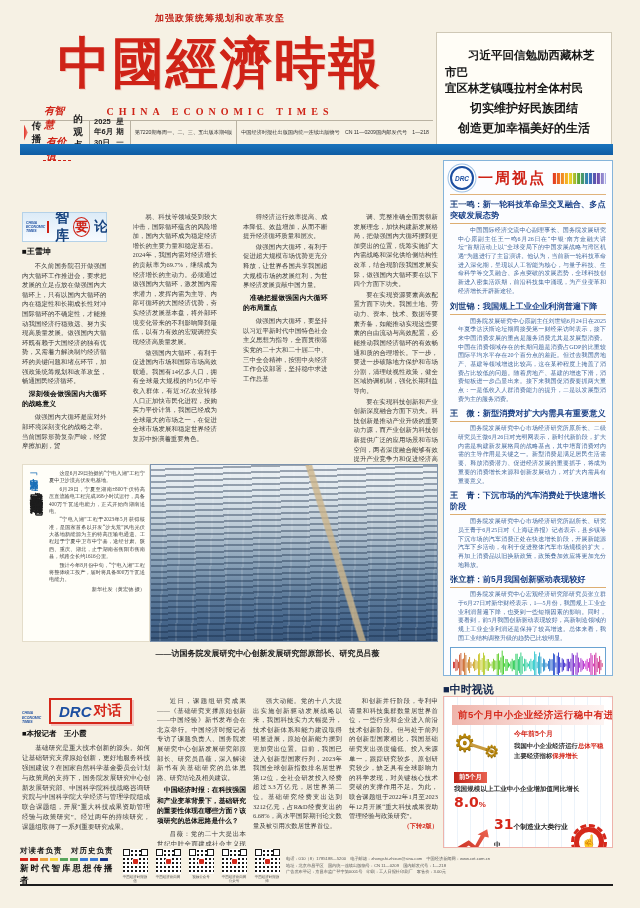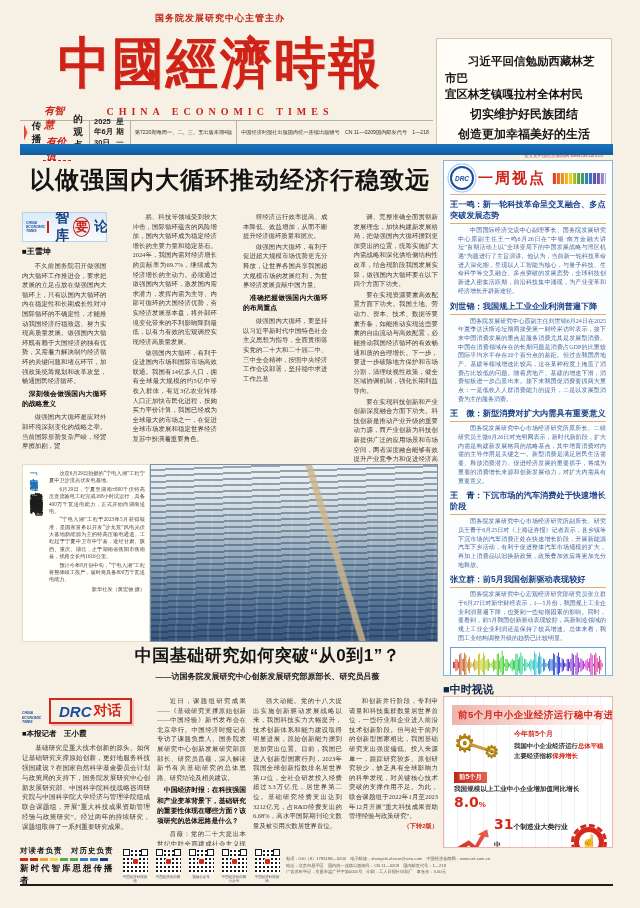--- a/index.html
+++ b/index.html
@@ -8,21 +8,21 @@
   
   .supervisor{position:absolute;top:12px;left:60px;width:320px;text-align:center;
               color:#c32318;font-size:9px;font-weight:bold;letter-spacing:1px;}
   .mast-cn{position:absolute;top:24px;left:52px;width:336px;text-align:center;
            font-family:"DejaVu Serif","Liberation Serif",serif;font-weight:bold;
            font-size:52px;line-height:1.5;color:#cf2317;letter-spacing:2px;
            text-shadow:1px 1px 0 #e0594f33;transform:scaleY(1.06);}
   .mast-en{position:absolute;top:106px;left:52px;width:336px;text-align:center;
            font-family:"Liberation Serif",serif;font-weight:bold;font-size:10px;
            color:#cf2317;letter-spacing:5px;}
-  .top-box{position:absolute;top:38px;left:436px;width:176px;height:114px;background:#fffdf6;
+  .top-box{position:absolute;top:32px;left:436px;width:176px;height:114px;background:#fffdf6;
            border:1px solid #cfc8b6;box-sizing:border-box;padding:14px 8px 4px 8px;}
   .top-box p{margin:0;font-size:11.5px;font-weight:bold;line-height:1.45;color:#161616;}
   .tb-ind{text-indent:2em;}
   .tb-c{text-align:center;font-size:12px !important;margin-top:3px !important;}
   .tb-note{margin-top:9px;text-align:right;font-size:4.5px;color:#c0392b;}
   
   .info-bar{position:absolute;top:120px;left:20px;width:413px;height:23px;display:flex;
             border-top:1px solid #b9b2a2;align-items:stretch;}
   .seg{border-right:1px solid #b9b2a2;display:flex;flex-direction:row;justify-content:center;
        align-items:center;padding:1px 4px;box-sizing:border-box;}
@@ -173,21 +173,21 @@
   .qr i{position:absolute;inset:9px;background:#d5281b;border:1px solid #fff;border-radius:2px;}
   .qr-cap{font-size:3.5px;color:#555;margin-top:1px;line-height:1.2;}
   .f-fine{flex:1;font-size:4.2px;color:#555;line-height:1.6;text-align:justify;}
   .footer-rule{position:absolute;top:884px;left:20px;width:593px;border-top:2.5px solid #1c1c1c;}
 </style>
 </head>
 <body>
 
 <div class="page">
 
-  <div class="supervisor">国务院发展研究中心主管主办</div>
+  <div class="supervisor">加强政策统筹规划和改革攻坚</div>
   <div class="mast-cn">中國經濟時報</div>
   <div class="mast-en">CHINA ECONOMIC TIMES</div>
 
   <div class="top-box">
     <p class="tb-ind">习近平回信勉励西藏林芝市巴</p>
     <p>宜区林芝镇嘎拉村全体村民</p>
     <p class="tb-c">切实维护好民族团结</p>
     <p class="tb-c">创造更加幸福美好的生活</p>
     <div class="tb-note">全文见中国经济新闻网 www.cet.com.cn</div>
   </div>
@@ -209,21 +209,20 @@
       <div>本期4版</div>
     </div>
     <div class="seg small-seg">
       <div>中国经济时报社出版</div>
       <div>国内统一连续出版物号　CN 11—0209</div>
       <div>国内邮发代号　1—218</div>
     </div>
   </div>
   <div class="blue-bar"></div>
 
-  <h1 class="lead-headline">以做强国内大循环推动经济行稳致远</h1>
 
   <div class="lead-article">
     <div class="col">
       <div class="zhiku-badge">
         <span class="mini-logo">CHINA ECONOMIC TIMES</span>
         <span class="tri"></span>
         <span class="zb-t">智库</span>
         <span class="zb-yao">要</span>
         <span class="zb-t">论</span>
       </div>
@@ -457,21 +456,20 @@
       <div class="ig-stats">
         <div><span class="big-num">31</span><span class="ig-darkb">个制造业大类行业中</span></div>
         <div><span class="ig-darkb">有</span><span class="big-num">28</span><span class="ig-darkb">个行业保持增长</span></div>
       </div>
       <span class="gear-thumb"></span>
     </div>
     
   </div>
 
   <div class="dlg-headwrap">
-    <h2 class="dlg-head">中国基础研究如何突破“从0到1”？</h2>
     <div class="dlg-sub">——访国务院发展研究中心创新发展研究部原部长、研究员吕薇</div>
   </div>
   <div class="dlg-body">
     <div class="dcolA">
       <div class="drc-badge">
         <span class="mini-logo2">CHINA ECONOMIC TIMES</span>
         <span class="db-box">
             <span class="db-drc">DRC</span>
             <span class="db-txt">对话</span>
           </span>

